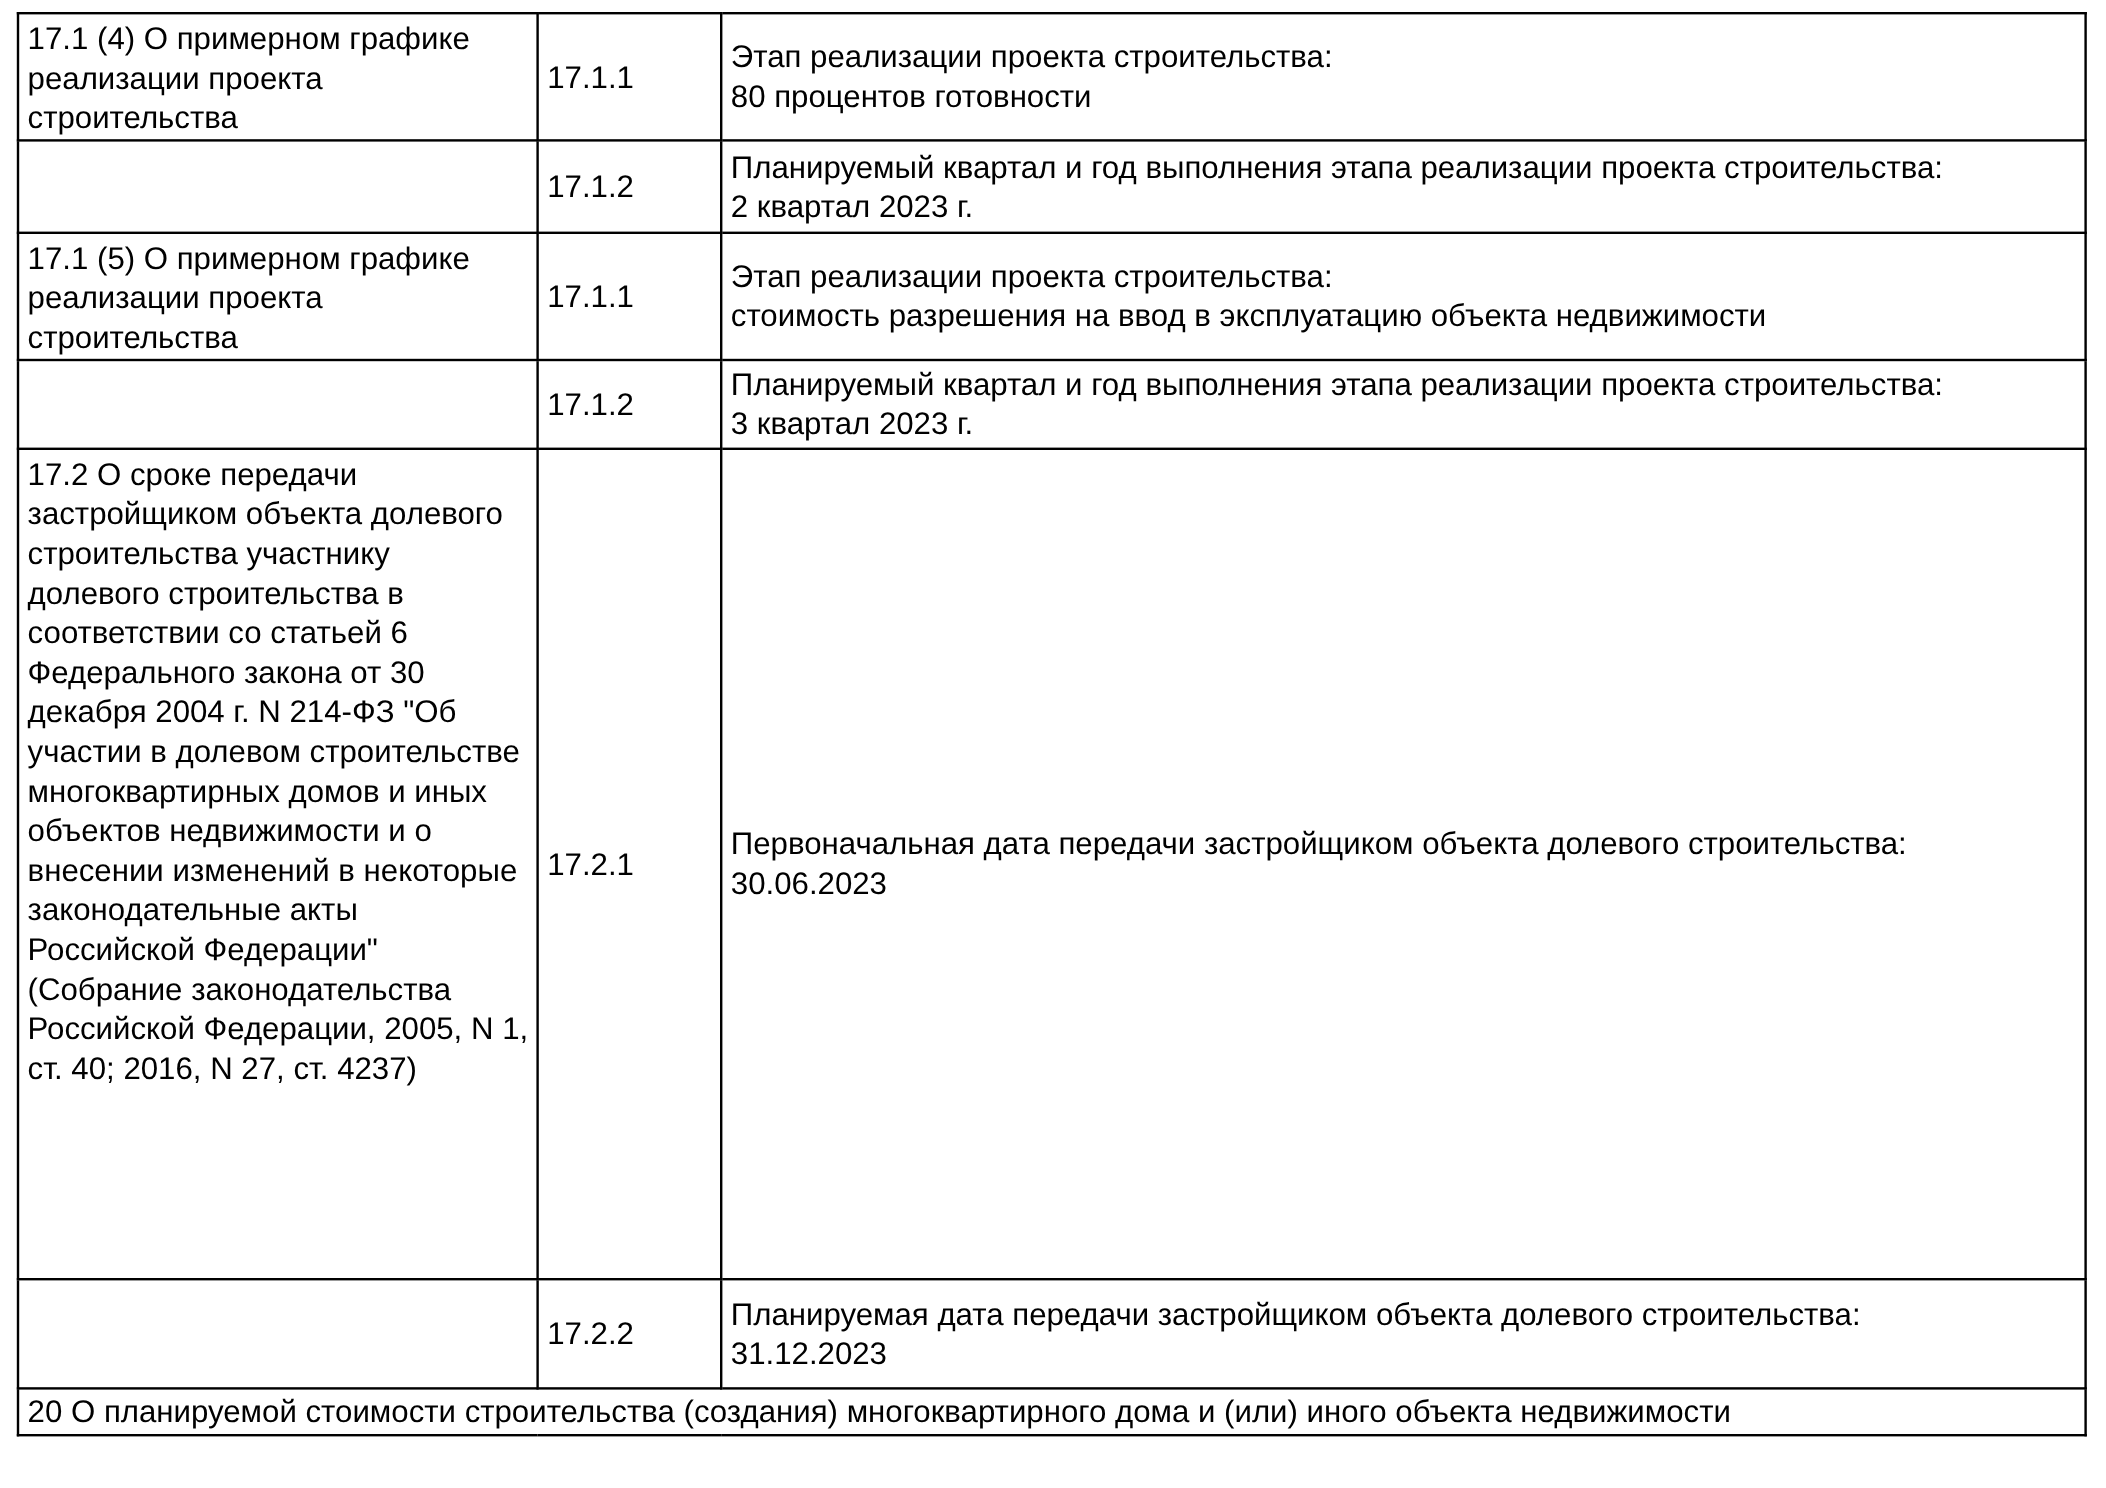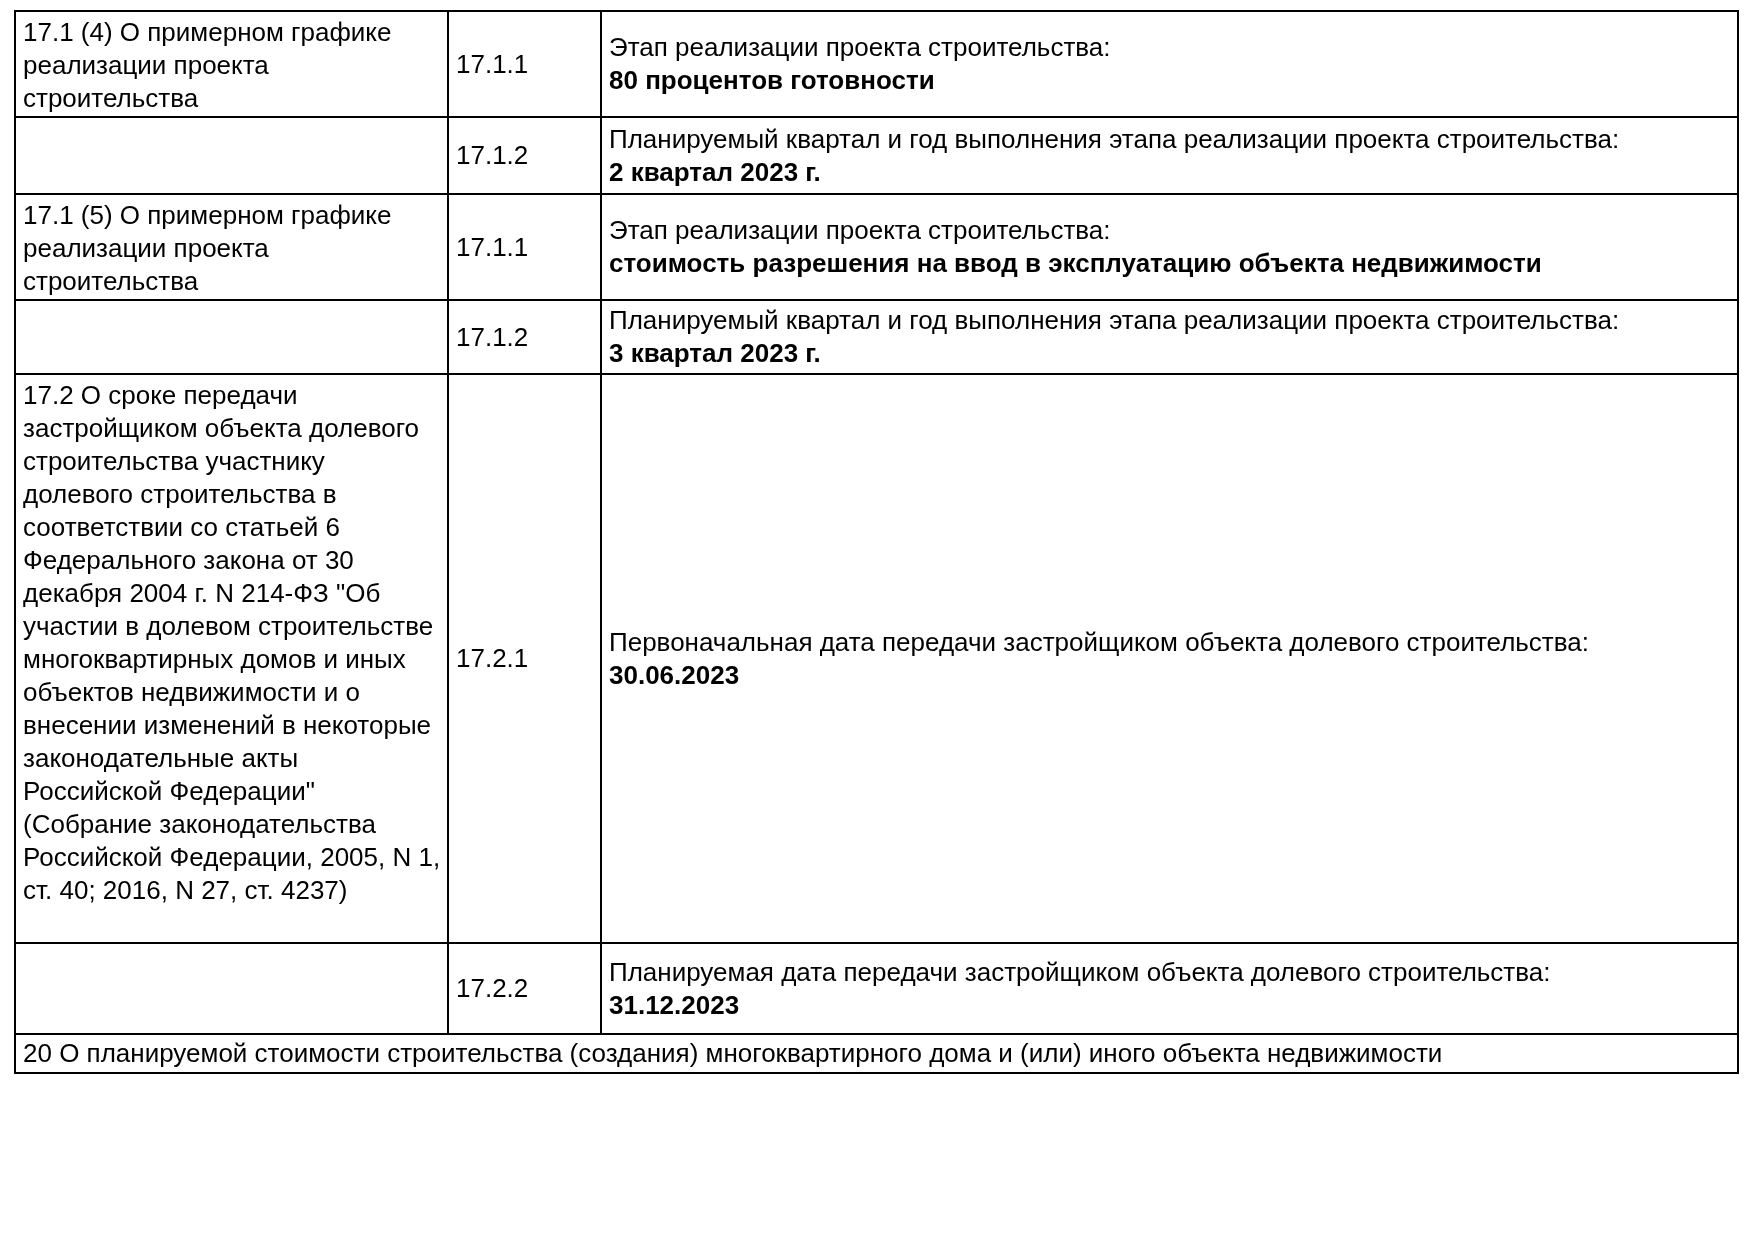--- a/index.html
+++ b/index.html
@@ -32,31 +32,31 @@
     word-wrap: break-word;
   }
   td.section {
     vertical-align: top;
     padding-top: 4px;
   }
   td.code {
     vertical-align: middle;
   }
   td.content .value {
-    font-weight: bold;
+    font-weight: normal;
   }
   td.fullrow {
     padding-top: 0;
     padding-bottom: 0;
   }
   tr.r1 { height: 78px; }
   tr.r2 { height: 77px; }
   tr.r3 { height: 106px; }
   tr.r4 { height: 74px; }
-  tr.r5 { height: 569px; }
+  tr.r5 { height: 692px; }
   tr.r6 { height: 91px; }
   tr.r7 { height: 39px; }
   tr.r8 { height: 75px; }
 </style>
 </head>
 <body>
 
 <table class="decl">
   <colgroup>
     <col class="c1">

